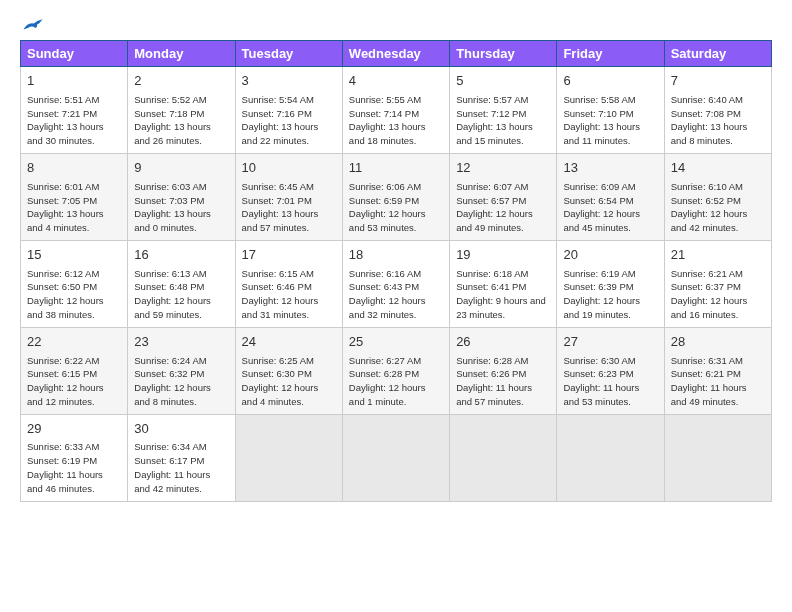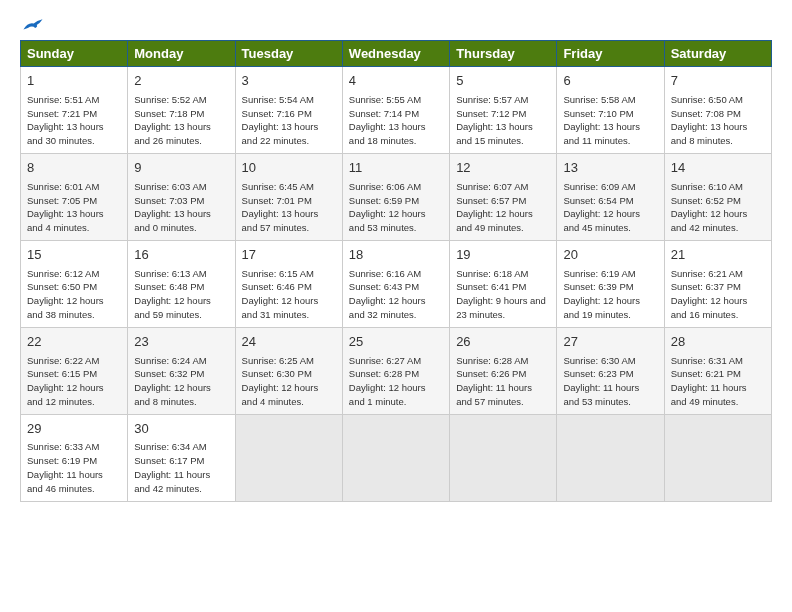--- a/index.html
+++ b/index.html
@@ -52,21 +52,21 @@
       font-size: 15px;
       color: #444;
       margin-top: 2px;
     }
     .calendar-table {
       width: 100%;
       border-collapse: collapse;
       table-layout: fixed;
     }
     .calendar-table th {
-      background: #4d7c0f;
+      background: #8b5cf6;
       color: #fff;
       font-size: 13px;
       font-weight: bold;
       padding: 5px 6px;
       text-align: left;
       border: 1px solid #1e5c8f;
     }
     .calendar-table td {
       vertical-align: top;
       padding: 5px 6px;
@@ -123,21 +123,21 @@
       </tr>
     </thead>
     <tbody id="calendar-body">
     <tr>
           <td><span class="day-num">1</span><span>Sunrise: 5:51 AM</span><br><span>Sunset: 7:21 PM</span><br><span>Daylight: 13 hours and 30 minutes.</span></td>
           <td><span class="day-num">2</span><span>Sunrise: 5:52 AM</span><br><span>Sunset: 7:18 PM</span><br><span>Daylight: 13 hours and 26 minutes.</span></td>
           <td><span class="day-num">3</span><span>Sunrise: 5:54 AM</span><br><span>Sunset: 7:16 PM</span><br><span>Daylight: 13 hours and 22 minutes.</span></td>
           <td><span class="day-num">4</span><span>Sunrise: 5:55 AM</span><br><span>Sunset: 7:14 PM</span><br><span>Daylight: 13 hours and 18 minutes.</span></td>
           <td><span class="day-num">5</span><span>Sunrise: 5:57 AM</span><br><span>Sunset: 7:12 PM</span><br><span>Daylight: 13 hours and 15 minutes.</span></td>
           <td><span class="day-num">6</span><span>Sunrise: 5:58 AM</span><br><span>Sunset: 7:10 PM</span><br><span>Daylight: 13 hours and 11 minutes.</span></td>
-          <td><span class="day-num">7</span><span>Sunrise: 6:50 AM</span><br><span>Sunset: 7:08 PM</span><br><span>Daylight: 13 hours and 8 minutes.</span></td>
+          <td><span class="day-num">7</span><span>Sunrise: 6:40 AM</span><br><span>Sunset: 7:08 PM</span><br><span>Daylight: 13 hours and 8 minutes.</span></td>
         </tr>
         <tr>
           <td><span class="day-num">8</span><span>Sunrise: 6:01 AM</span><br><span>Sunset: 7:05 PM</span><br><span>Daylight: 13 hours and 4 minutes.</span></td>
           <td><span class="day-num">9</span><span>Sunrise: 6:03 AM</span><br><span>Sunset: 7:03 PM</span><br><span>Daylight: 13 hours and 0 minutes.</span></td>
           <td><span class="day-num">10</span><span>Sunrise: 6:45 AM</span><br><span>Sunset: 7:01 PM</span><br><span>Daylight: 13 hours and 57 minutes.</span></td>
           <td><span class="day-num">11</span><span>Sunrise: 6:06 AM</span><br><span>Sunset: 6:59 PM</span><br><span>Daylight: 12 hours and 53 minutes.</span></td>
           <td><span class="day-num">12</span><span>Sunrise: 6:07 AM</span><br><span>Sunset: 6:57 PM</span><br><span>Daylight: 12 hours and 49 minutes.</span></td>
           <td><span class="day-num">13</span><span>Sunrise: 6:09 AM</span><br><span>Sunset: 6:54 PM</span><br><span>Daylight: 12 hours and 45 minutes.</span></td>
           <td><span class="day-num">14</span><span>Sunrise: 6:10 AM</span><br><span>Sunset: 6:52 PM</span><br><span>Daylight: 12 hours and 42 minutes.</span></td>
         </tr>

